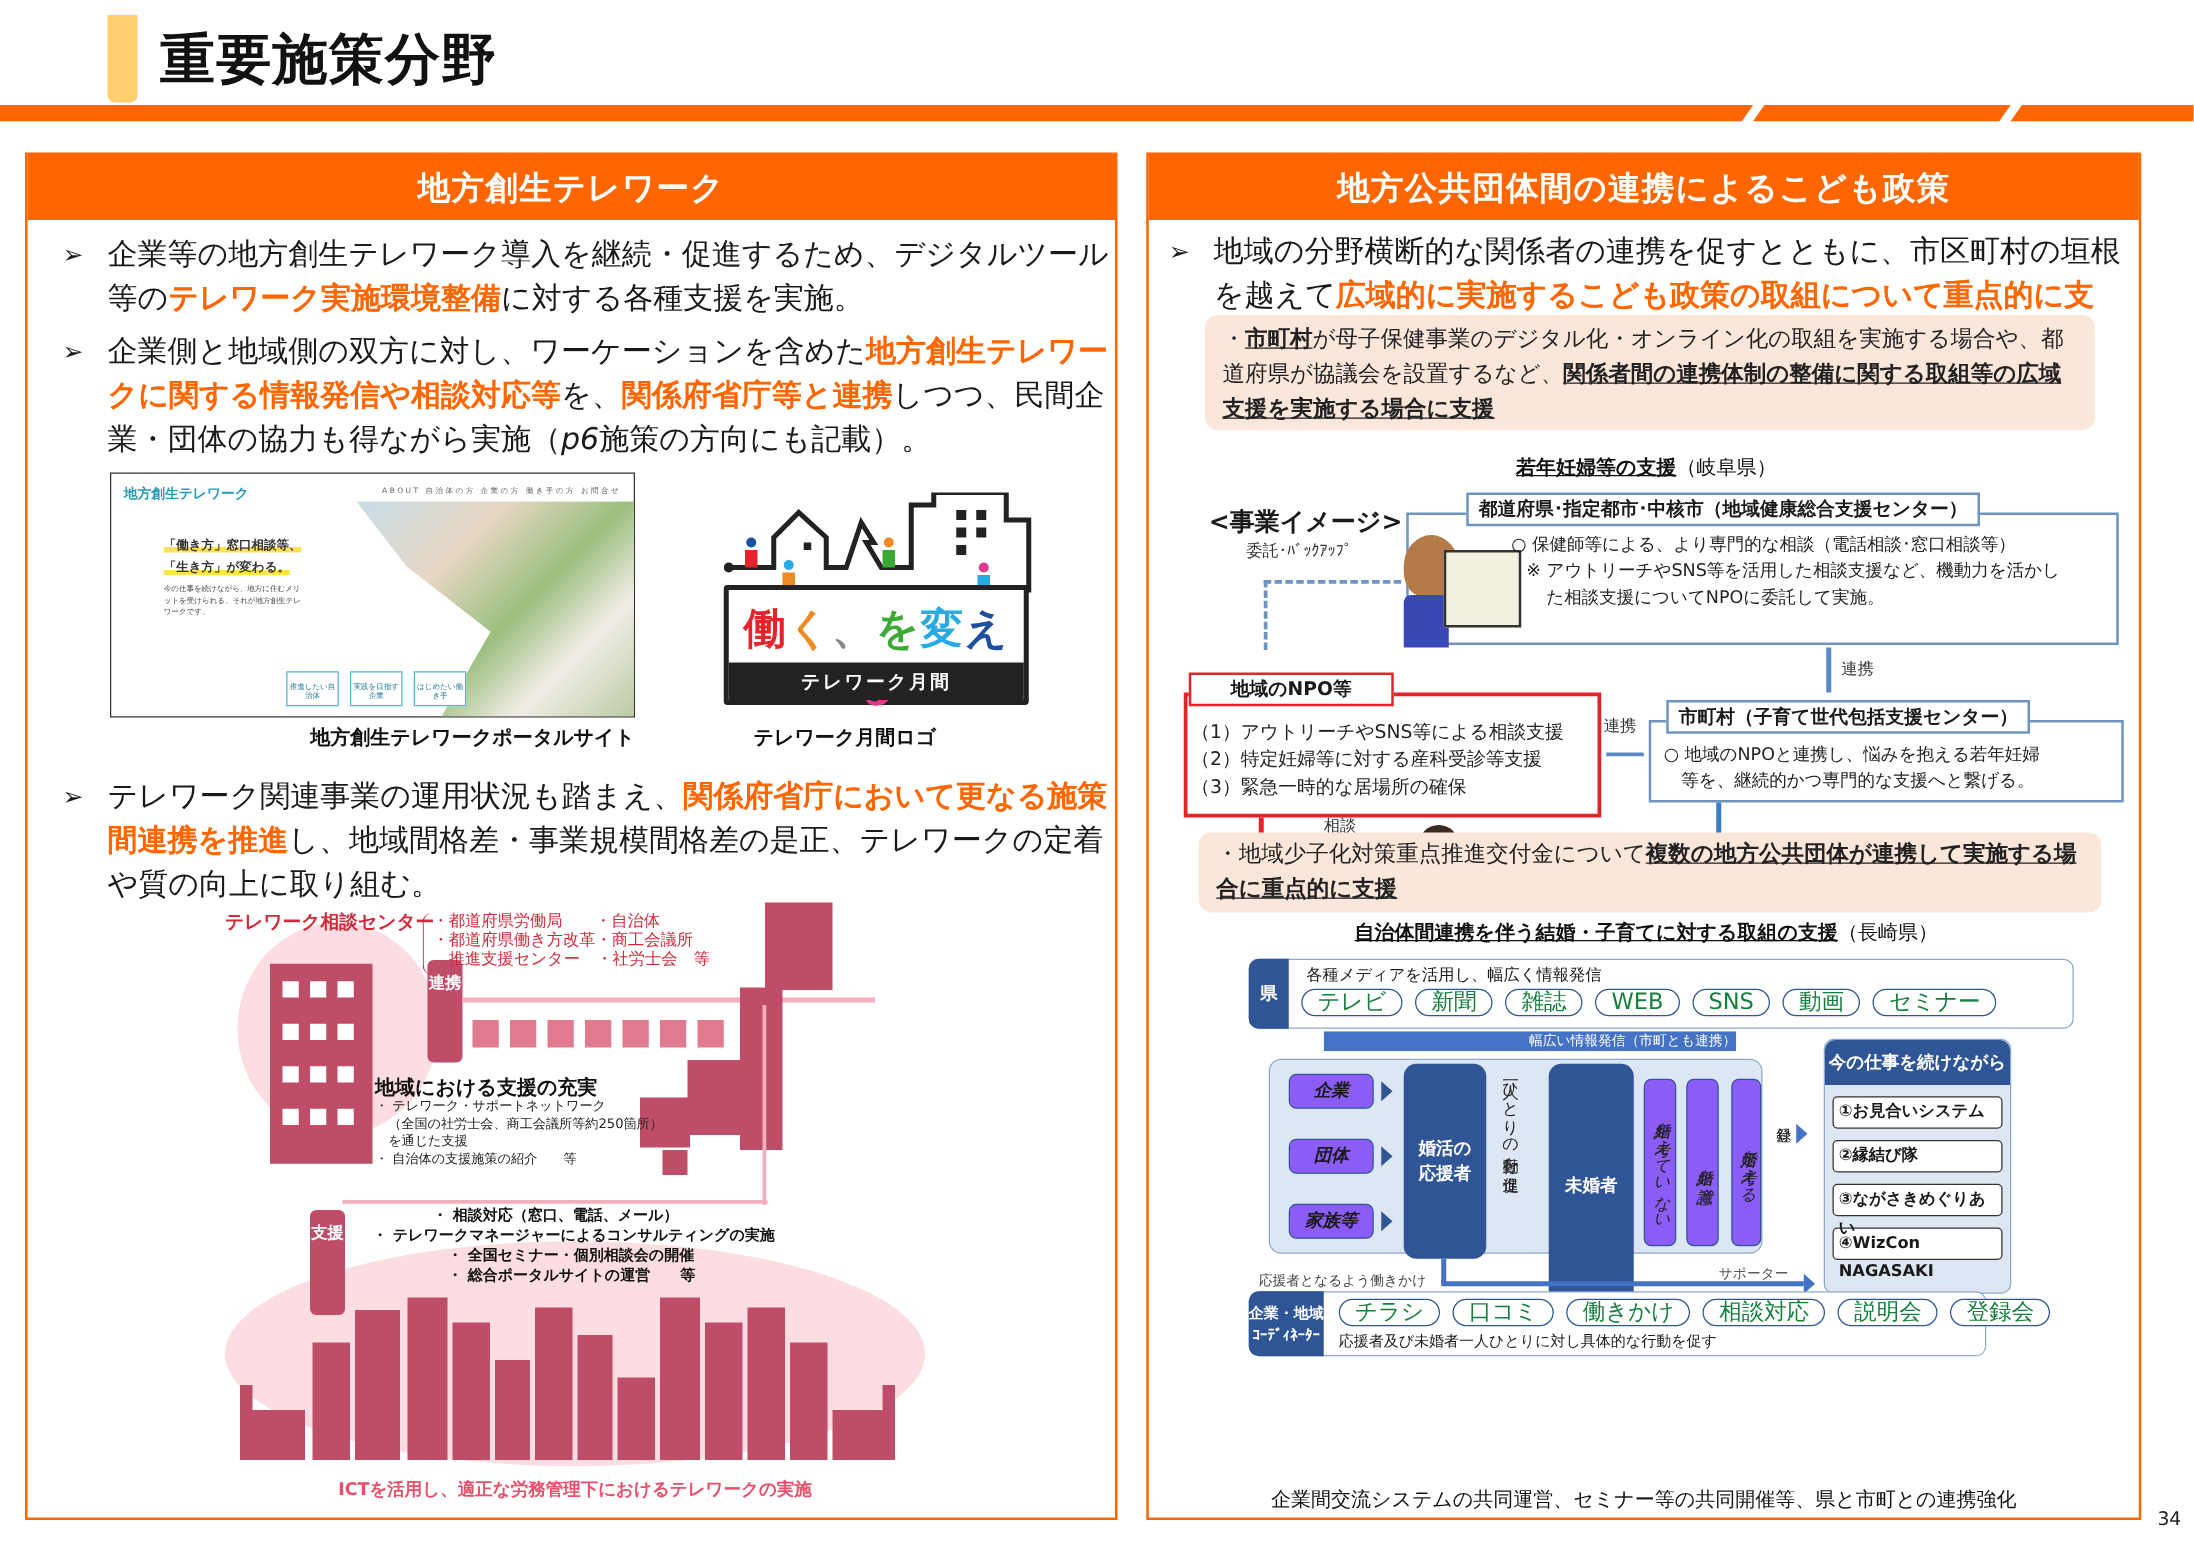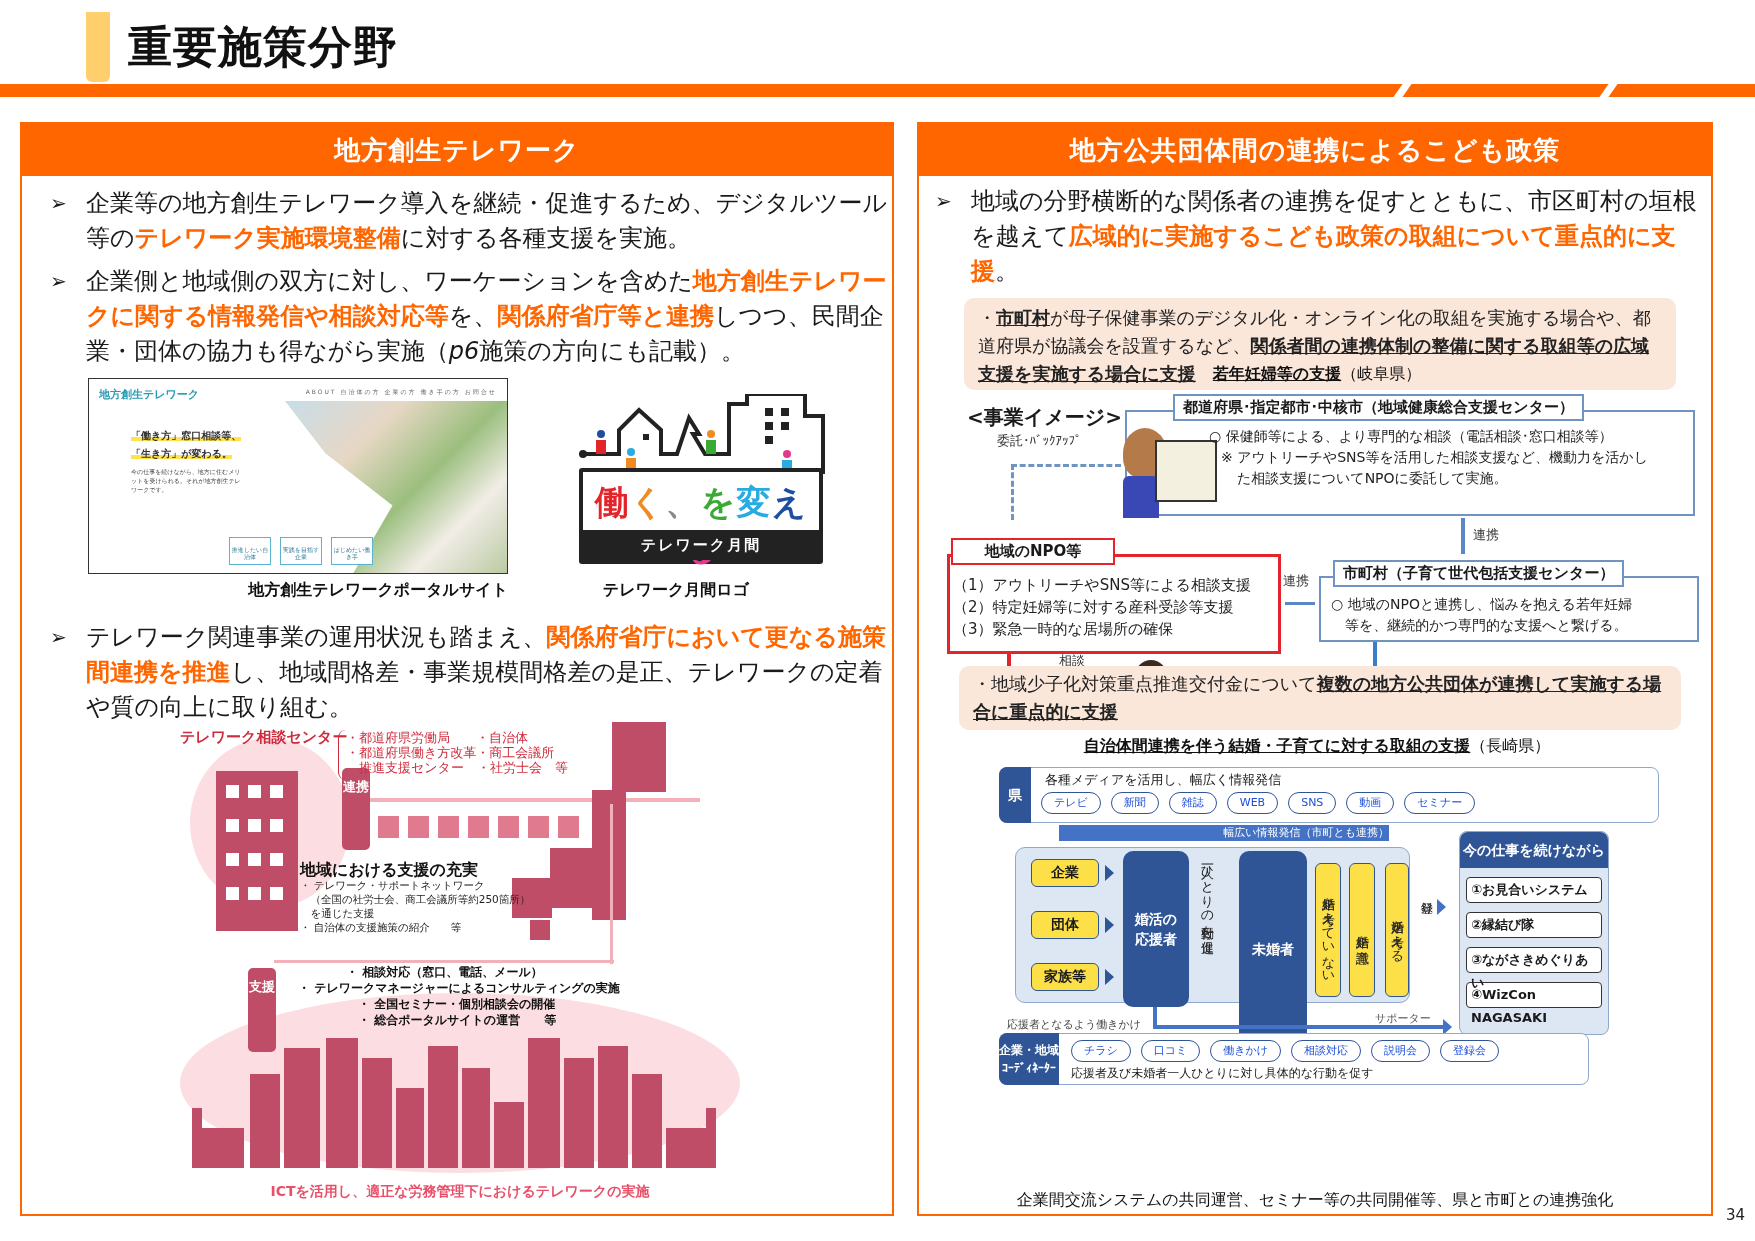--- a/index.html
+++ b/index.html
@@ -72,23 +72,23 @@
   .g-box { position: absolute; border: 2px solid #6f94bf; background: #fff; }
   .g-label { position: absolute; border: 2px solid #6f94bf; background: #fff; font-size: 15px; font-weight: bold; padding: 2px 8px; }
   .g-red { border-color: #e3242b; }
   .g-text { position: absolute; font-size: 14px; line-height: 21px; color: #222; }
   .g-small { font-size: 13px; color: #333; position: absolute; }
   .g-person { position: absolute; border-radius: 50% 50% 40% 40%; }
 
   .naga { position: absolute; left: 66px; top: 643px; width: 680px; height: 320px; }
   .n-row { position: absolute; border: 1.5px solid #8fa8cc; border-radius: 8px; background: #fff; }
   .n-tag { position: absolute; background: #2f5597; color: #fff; font-weight: bold; text-align: center; border-radius: 8px 0 0 8px; }
-  .pill { display: inline-block; border: 1.5px solid #2f5597; border-radius: 14px; padding: 0 12px; margin-right: 10px; font-size: 11px; line-height: 20px; color: #1d4ed8; background: #fff; }
+  .pill { display: inline-block; border: 1.5px solid #2f5597; border-radius: 14px; padding: 0 12px; margin-right: 10px; font-size: 18px; line-height: 20px; color: #15803d; background: #fff; }
   .n-dark { position: absolute; background: #2f5597; color: #fff; font-weight: bold; border-radius: 10px; display: flex; align-items: center; justify-content: center; text-align: center; font-size: 14px; line-height: 20px; }
-  .n-white { position: absolute; background: #fde047; border: 1.5px solid #2f5597; border-radius: 6px; font-weight: bold; font-size: 14px; display: flex; align-items: center; justify-content: center; }
+  .n-white { position: absolute; background: #8b5cf6; border: 1.5px solid #2f5597; border-radius: 6px; font-weight: bold; font-size: 14px; display: flex; align-items: center; justify-content: center; font-style: italic; }
   .vtext { writing-mode: vertical-rl; font-size: 13px; line-height: 16px; color: #222; }
   .n-arrow { position: absolute; width: 0; height: 0; border-top: 8px solid transparent; border-bottom: 8px solid transparent; border-left: 9px solid #2f5597; }
   .kc { position: absolute; border: 1.5px solid #8fa8cc; border-radius: 8px; background: #dde6f3; }
   .kc-head { background: #2f5597; color: #fff; font-weight: bold; font-size: 14px; text-align: center; height: 36px; line-height: 36px; border-radius: 8px 8px 0 0; }
   .kc-item { margin: 9px 6px 0; height: 26px; background: #fff; border: 1.5px solid #333; border-radius: 4px; font-size: 13px; font-weight: bold; padding-left: 4px; line-height: 23px; }
   .footer-text { position: absolute; left: 0; width: 100%; text-align: center; font-size: 16px; color: #111; }
   .page-num { position: absolute; right: 10px; top: 1206px; font-size: 15px; color: #222; }
 </style>
 </head>
 <body>
@@ -230,21 +230,21 @@
 </div>
 
 <div class="panel panel-right">
   <div class="panel-header">地方公共団体間の連携によるこども政策</div>
 
   <div class="bullet" style="left:16px;top:60px;width:780px;">
     <span class="mark">➢</span>
     <span class="txt"><span>地域の分野横断的な関係者の連携を促すとともに、市区町村の垣根を越えて</span><span class="hl">広域的に実施するこども政策の取組について重点的に支援</span><span>。</span></span>
   </div>
 
-  <div class="peach-box" style="left:45px;top:128px;width:712px;height:92px;padding:6px 14px;margin-top:46px;">
+  <div class="peach-box" style="left:45px;top:128px;width:712px;height:92px;padding:6px 14px;">
     <span><span>・</span><span class="ul">市町村</span><span>が母子保健事業のデジタル化・オンライン化の取組を実施する場合や、都道府県が協議会を設置するなど、</span><span class="ul">関係者間の連携体制の整備に関する取組等の広域支援を実施する場合に支援</span></span>
   </div>
 
   <div class="sub-title" style="left:0;top:240px;width:796px;">
     <b>若年妊婦等の支援</b><span>（岐阜県）</span>
   </div>
 
   <div class="gifu">
     <div class="g-img-title">&lt;事業イメージ&gt;</div>
     <div class="g-small" style="left:50px;top:42px;">委託･ﾊﾞｯｸｱｯﾌﾟ</div>

